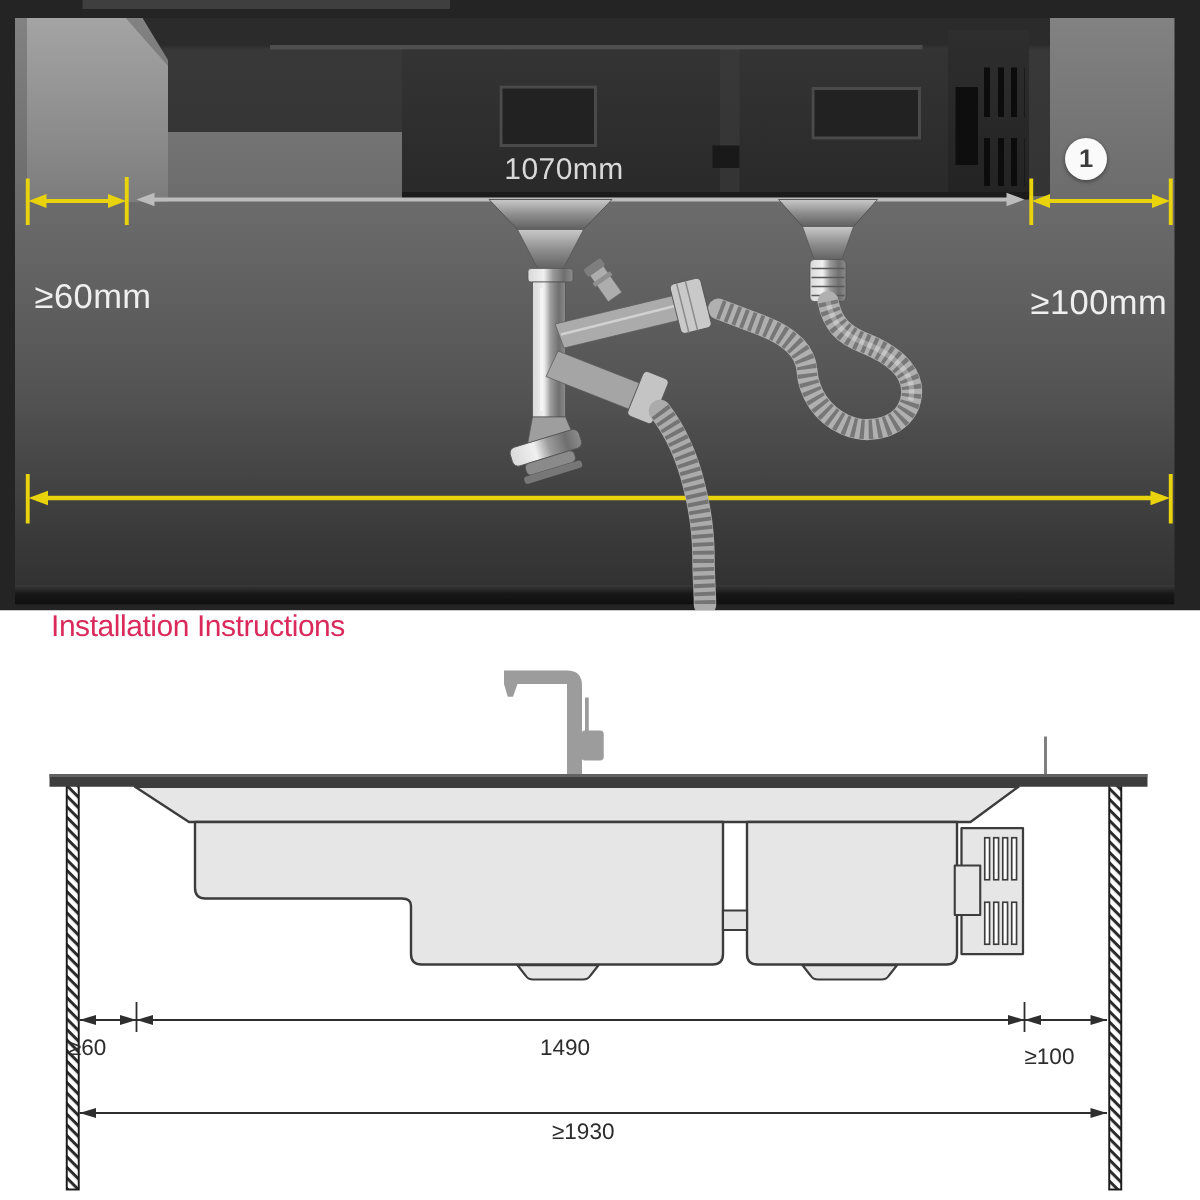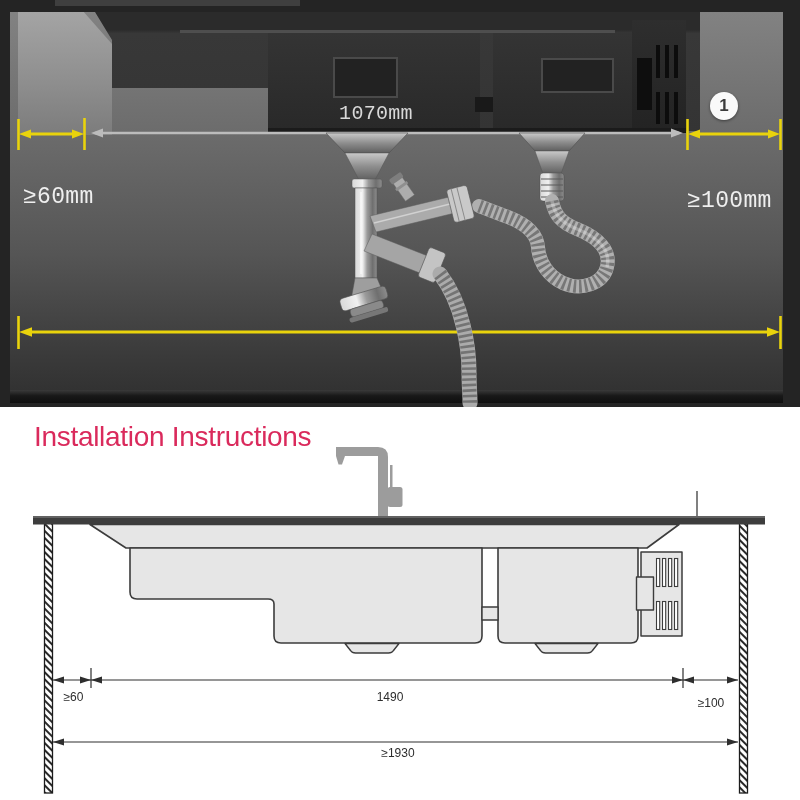--- a/index.html
+++ b/index.html
@@ -27,34 +27,34 @@
   .vent-box{position:absolute;left:622px;top:8px;width:54px;height:111px;
       background:linear-gradient(180deg,#2e2e2e,#232323);border-bottom:2px solid #161616;}
   .vent-black{position:absolute;left:627px;top:46px;width:15px;height:52px;background:#0e0e0e;}
   .slats{position:absolute;left:646px;width:27px;
       background:repeating-linear-gradient(90deg,#0c0c0c 0 4px,rgba(0,0,0,0) 4px 9px);}
   .slats-1{top:33px;height:33px;} .slats-2{top:80px;height:32px;}
   .under-shadow{position:absolute;left:258px;top:116px;width:418px;height:4px;background:#1b1b1b;}
   .floor-strip{position:absolute;left:0;top:378px;width:773px;height:13px;
       background:linear-gradient(180deg,#3a3a3a,#181818 45%,#0f0f0f);}
   .photo-svg{position:absolute;left:0;top:0;width:800px;height:407px;}
-  .ph-label{position:absolute;color:#efefef;font-size:23px;letter-spacing:.3px;font-family:Liberation Mono, monospace;}
+  .ph-label{position:absolute;color:#efefef;font-size:23px;letter-spacing:.3px;}
   .ph-label-c{text-align:center;}
   .lbl-1070{left:326px;top:102px;width:100px;font-size:20px;color:#d9d9d9;}
   .lbl-60{left:23px;top:184px;}
   .lbl-100{left:687px;top:188px;}
   .lbl-1230{left:352px;top:341px;width:120px;}
   .badge{position:absolute;left:710px;top:92px;width:28px;height:28px;border-radius:50%;
       background:#fafafa;color:#3c3c3c;font-weight:bold;font-size:17px;line-height:28px;
       text-align:center;box-shadow:0 1px 3px rgba(0,0,0,.45);}
   
   .instructions{position:absolute;left:0;top:407px;width:800px;height:393px;background:#fff;}
-  .title{position:absolute;left:34px;top:14px;font-size:28px;color:#da2a5c;letter-spacing:-.3px;}
+  .title{position:absolute;left:34px;top:0;font-size:20px;color:#da2a5c;letter-spacing:-.3px;}
   .draw-svg{position:absolute;left:0;top:0;width:800px;height:393px;}
-  .dim-label{position:absolute;color:#2d2d2d;font-size:12px;text-align:center;}
+  .dim-label{position:absolute;color:#2d2d2d;font-size:15px;text-align:left;}
   .dl-60{left:46px;top:283px;width:55px;}
   .dl-1070{left:360px;top:283px;width:60px;}
   .dl-100{left:683px;top:289px;width:56px;}
   .dl-1230{left:368px;top:339px;width:60px;}
 </style>
 </head>
 <body>
 
 <div class="stage">
 

